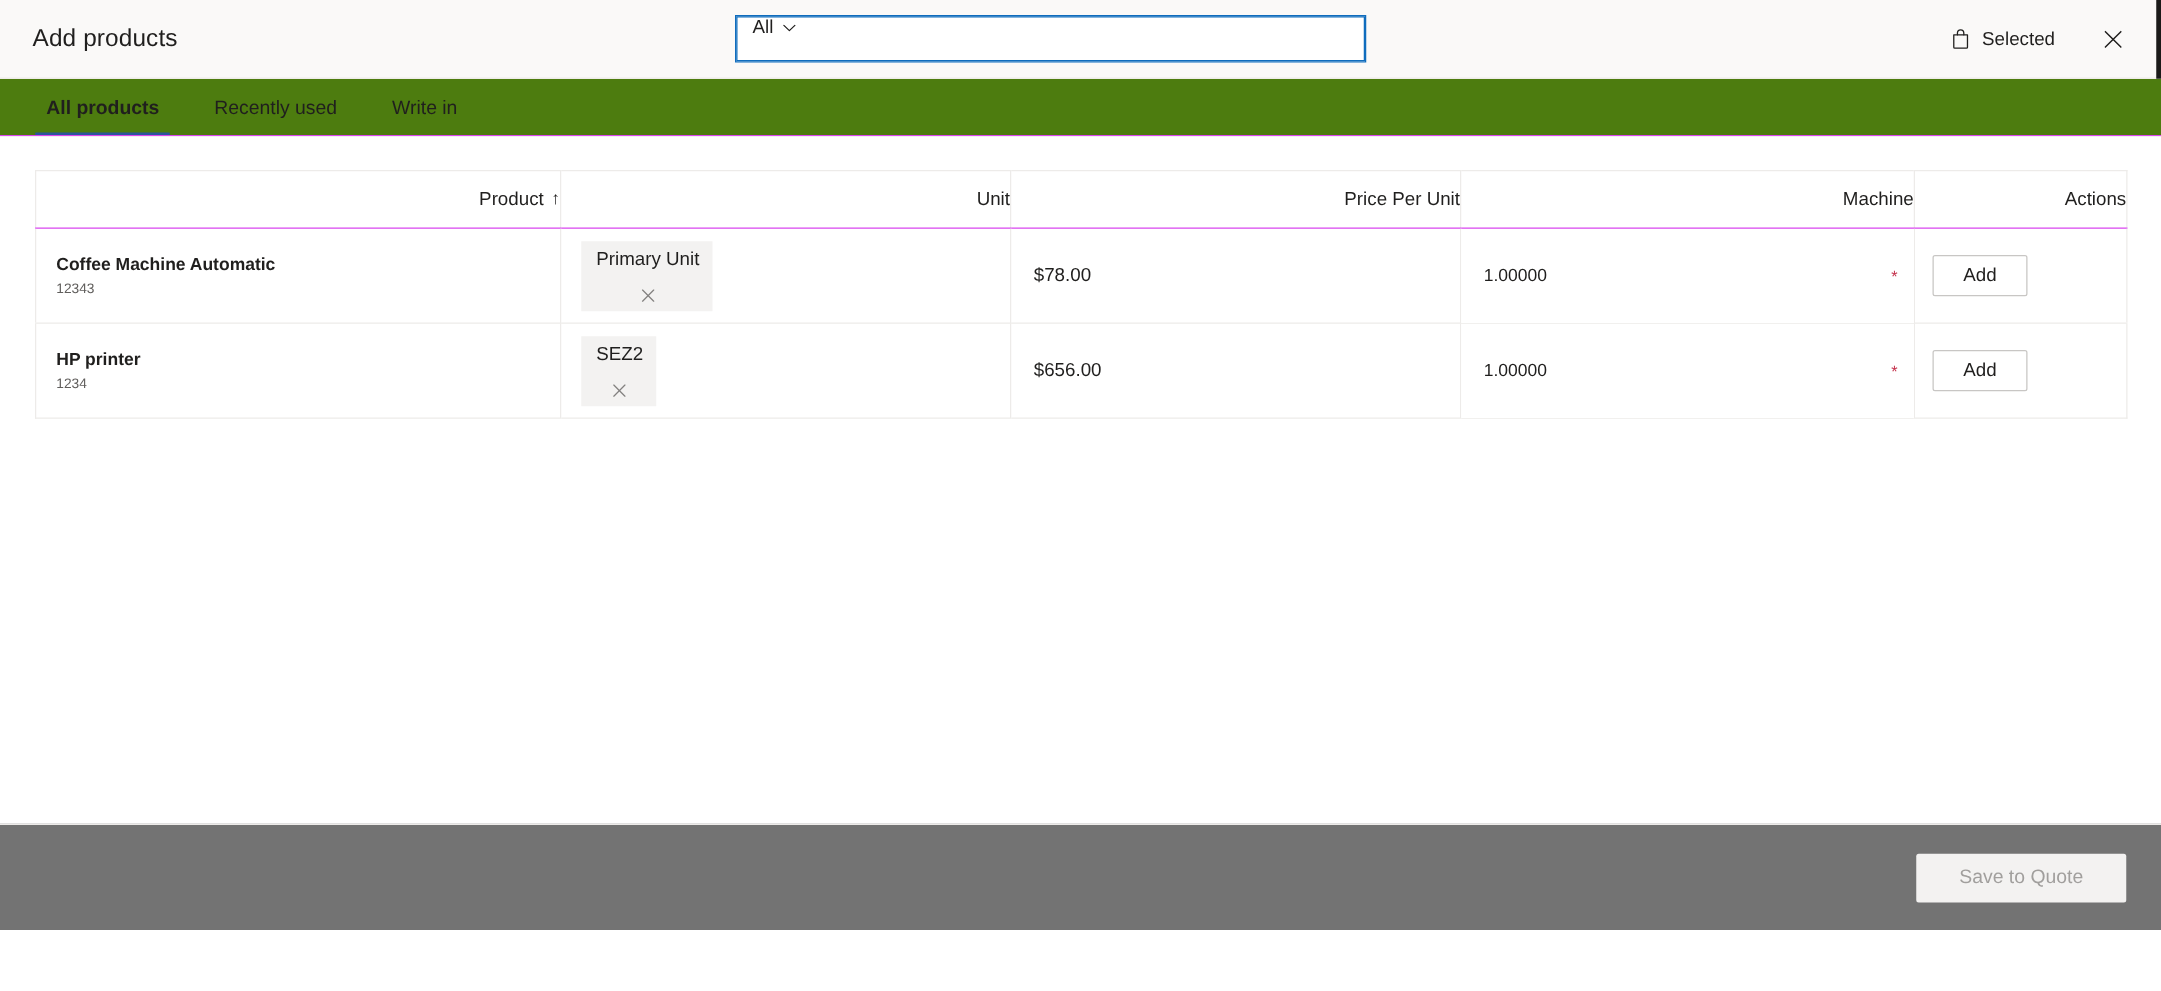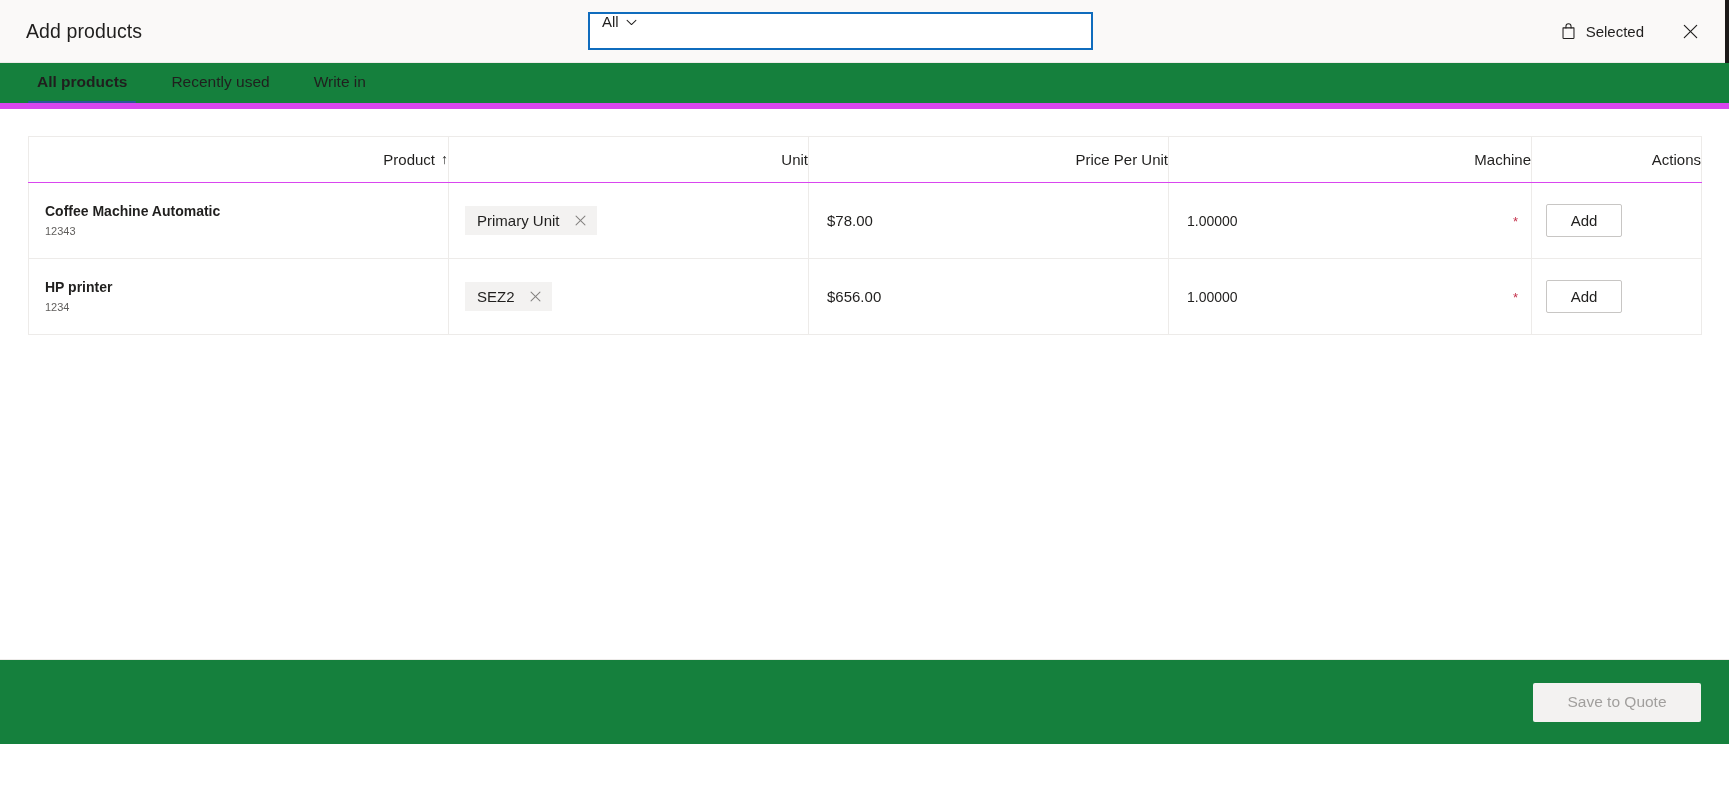--- a/index.html
+++ b/index.html
@@ -140,22 +140,22 @@
   }
   .close-btn svg { display: block; }
 
   
   .tabbar {
     height: 46px;
     min-height: 46px;
     display: flex;
     align-items: flex-end;
     padding: 0 28px;
-    background: #15803d;
-    border-bottom: 6px solid #d946ef;
+    background: #4d7c0f;
+    border-bottom: 1px solid #d946ef;
     gap: 0px;
   }
   .tab {
     position: relative;
     font-size: 15.5px;
     color: #201f1e;
     padding: 0 9px 12px 9px;
     margin-right: 26px;
     cursor: pointer;
     white-space: nowrap;
@@ -243,20 +243,21 @@
   .unit-pill {
     display: inline-flex;
     align-items: center;
     gap: 14px;
     background: #f3f2f1;
     padding: 6px 10px 6px 12px;
     font-size: 15px;
     color: #201f1e;
     max-width: 100%;
     cursor: default;
+    flex-direction: column;
   }
   .pill-x {
     width: 13px; height: 13px;
     flex: none;
     cursor: pointer;
     opacity: .65;
   }
   .pill-x svg { display: block; }
 
   .price-cell { font-size: 15px; color: #201f1e; padding-left: 18px !important; }
@@ -293,21 +294,21 @@
     font-size: 15px;
     font-family: inherit;
     color: #201f1e;
     cursor: pointer;
   }
 
   
   .footer {
     height: 85px;
     min-height: 85px;
-    background: #15803d;
+    background: #737373;
     border-top: 1px solid #edebe9;
     display: flex;
     align-items: center;
     justify-content: flex-end;
     padding: 0 28px;
   }
   .save-btn {
     min-width: 168px;
     height: 39px;
     background: #f3f2f1;

